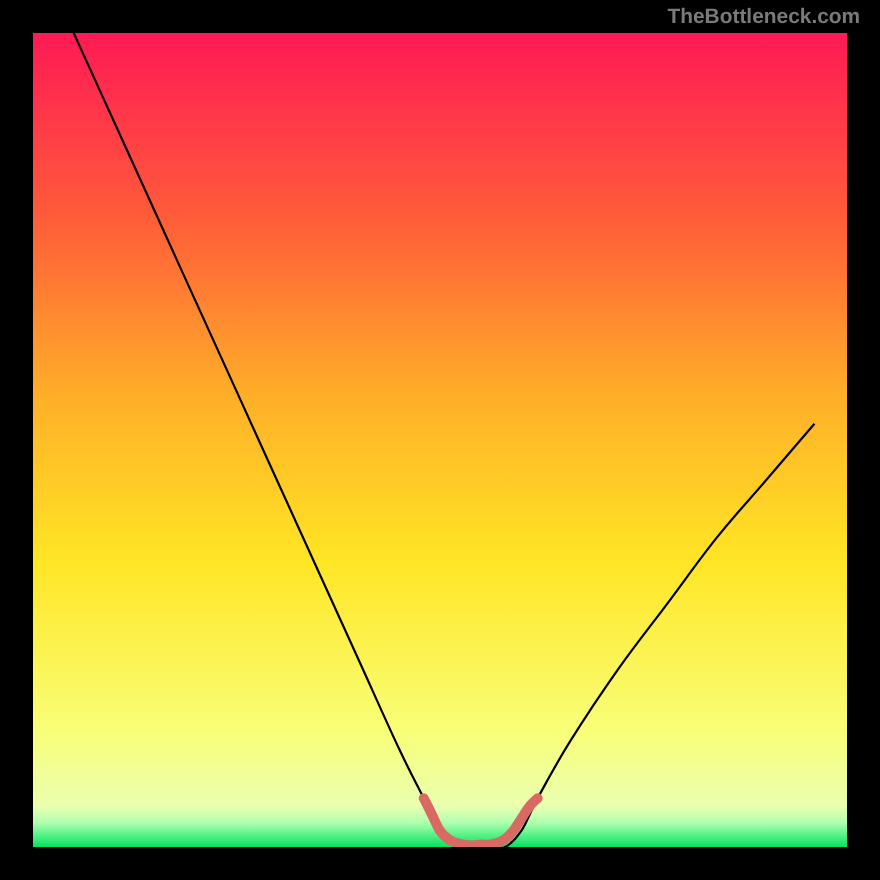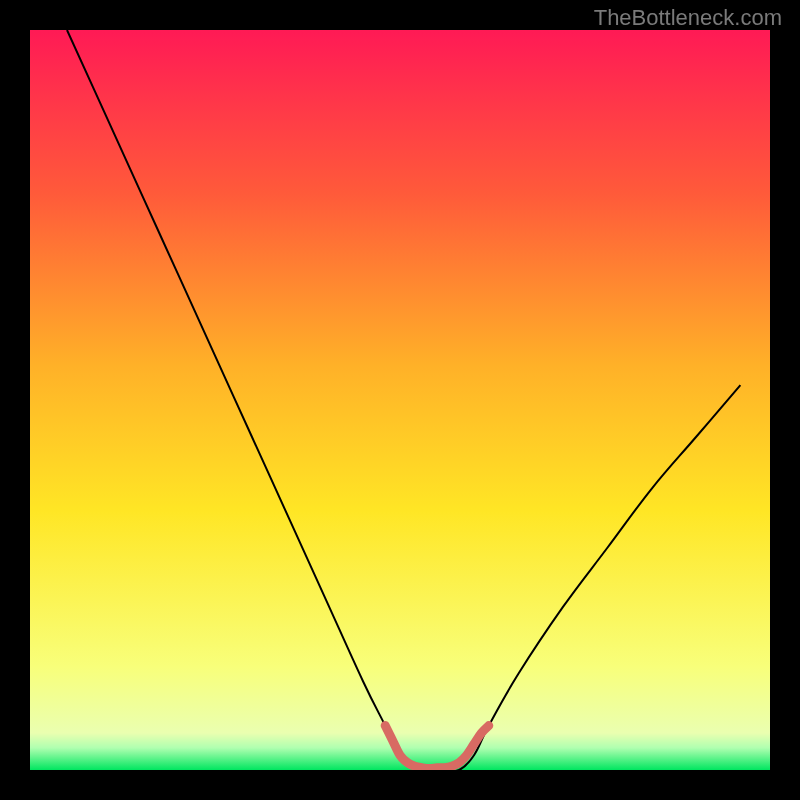--- a/index.html
+++ b/index.html
@@ -14,22 +14,22 @@
     position: relative;
     width: 800px;
     height: 800px;
     background: #000;
   }
   .watermark {
     position: absolute;
     top: 5px;
     right: 18px;
     font-family: Arial, Helvetica, sans-serif;
-    font-size: 22px;
-    font-weight: normal;
+    font-size: 19px;
+    font-weight: bold;
     color: #7a7a7a;
     letter-spacing: 0px;
   }
   svg {
     position: absolute;
     top: 0;
     left: 0;
   }
 </style>
 </head>

